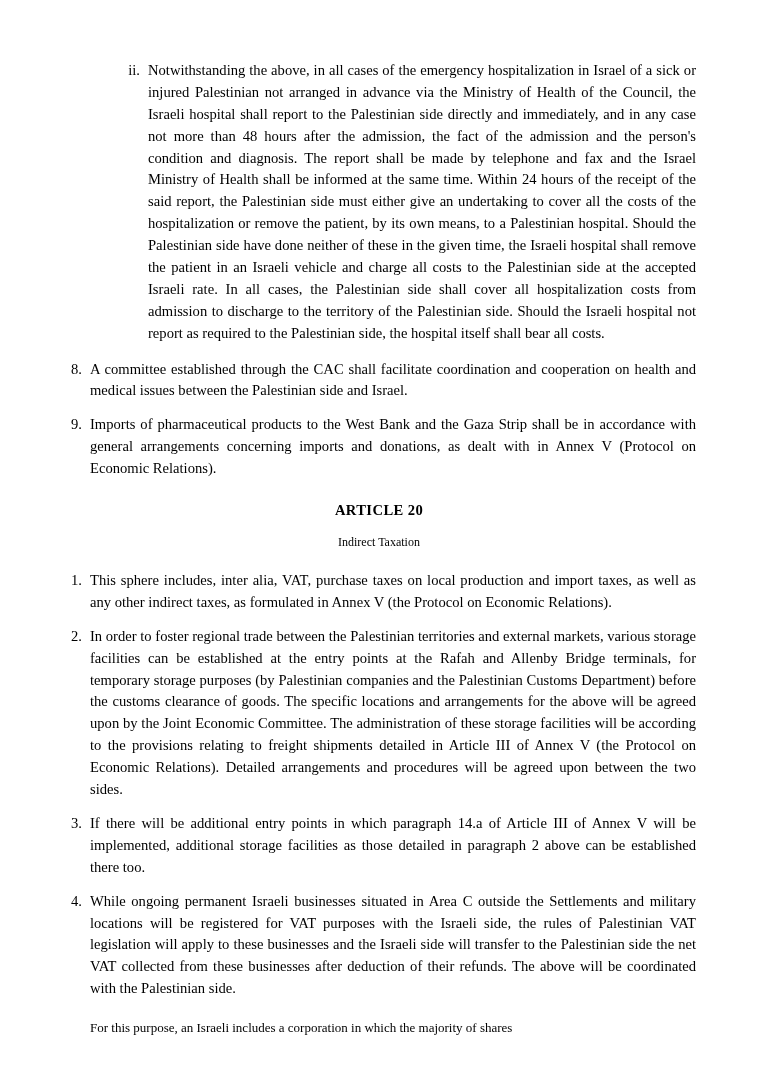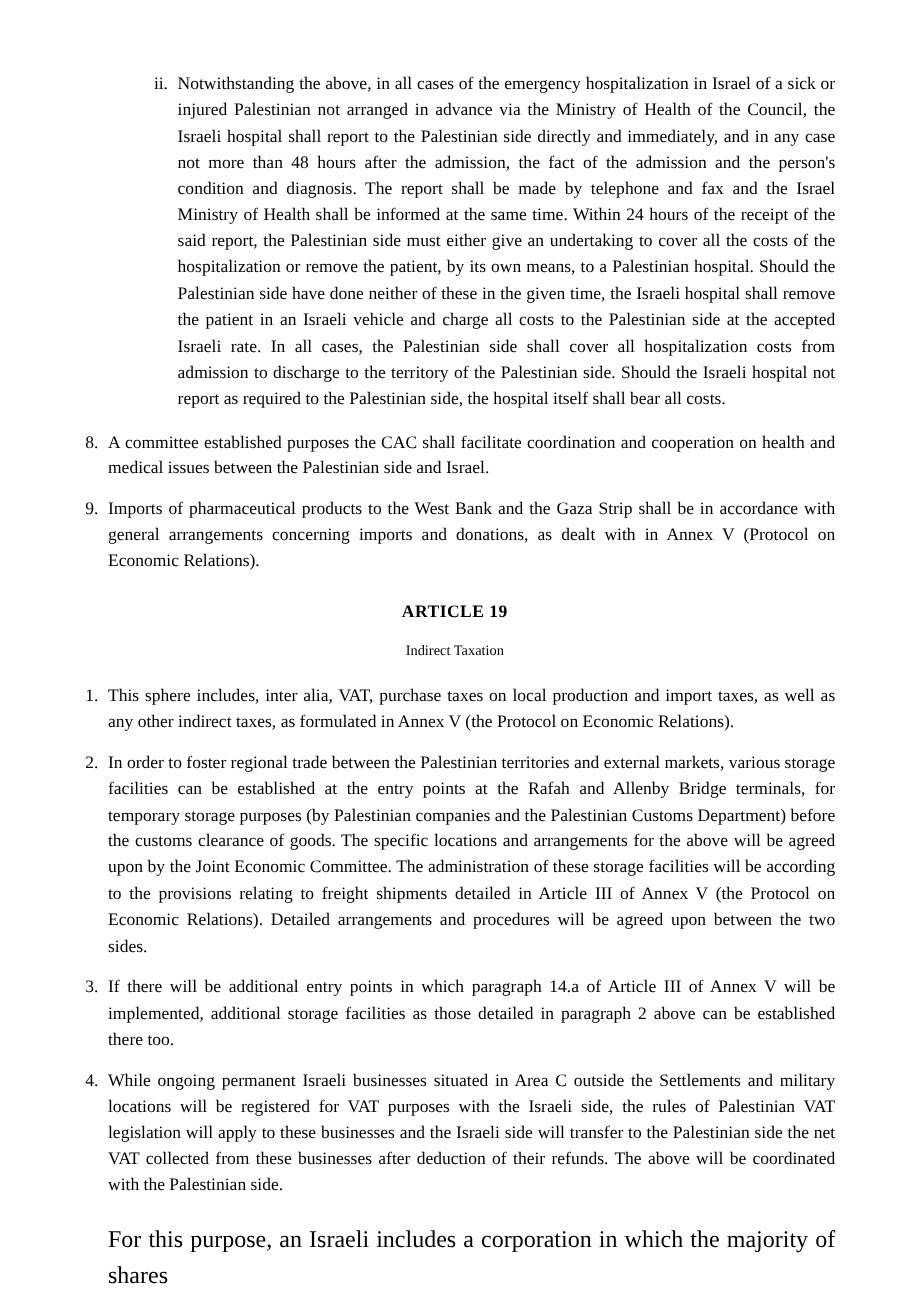--- a/index.html
+++ b/index.html
@@ -58,21 +58,21 @@
     letter-spacing: 0.4px;
     margin-top: 22px;
     margin-bottom: 16px;
   }
   .article-sub {
     text-align: center;
     font-size: 12px;
     margin-bottom: 20px;
   }
   .plain-indent {
-    font-size: 20px;
+    font-size: 13px;
     line-height: 1.5;
     text-align: justify;
     margin-left: 28px;
     margin-top: 18px;
   }
   .page-number {
     position: absolute;
     left: 0;
     right: 0;
     bottom: 34px;
@@ -85,29 +85,29 @@
 
 <div class="page">
 
   <div class="para sub-roman">
     <span class="marker">ii.</span>
     <span class="ptext">Notwithstanding the above, in all cases of the emergency hospitalization in Israel of  a sick or injured Palestinian not arranged in advance via the Ministry of  Health of the Council, the Israeli hospital shall report to the Palestinian side directly and immediately, and in any case not more than 48 hours after the admission, the  fact  of the admission and the person's condition and diagnosis. The report shall be made by telephone and fax and the Israel Ministry of Health shall be informed at the same time. Within 24 hours of the receipt of the said  report, the Palestinian side must either give an undertaking to cover all the costs of the hospitalization or remove the patient, by its own means, to a Palestinian hospital. Should the Palestinian side have done neither of these in the  given time, the Israeli hospital shall remove the patient in an Israeli vehicle and charge all costs to the  Palestinian side at the accepted Israeli rate. In all cases,  the  Palestinian side shall cover all hospitalization costs from admission to discharge to  the territory of the Palestinian side. Should the Israeli hospital not report as required to  the Palestinian side, the hospital itself shall bear all costs.</span>
   </div>
 
   <div class="para num-item">
     <span class="marker">8.</span>
-    <span class="ptext">A committee established purposes the CAC shall facilitate coordination and cooperation on health and medical issues between the Palestinian side and Israel.</span>
+    <span class="ptext">A committee established through the CAC shall facilitate coordination and cooperation on health and medical issues between the Palestinian side and Israel.</span>
   </div>
 
   <div class="para num-item">
     <span class="marker">9.</span>
     <span class="ptext">Imports of pharmaceutical products to  the West Bank and the Gaza Strip shall be in accordance with general arrangements concerning imports and donations, as dealt with in Annex V (Protocol on Economic Relations).</span>
   </div>
 
-  <div class="article-head">ARTICLE 19</div>
+  <div class="article-head">ARTICLE 20</div>
   <div class="article-sub">Indirect Taxation</div>
 
   <div class="para num-item">
     <span class="marker">1.</span>
     <span class="ptext">This sphere includes,  inter alia, VAT, purchase taxes on local production and import taxes,  as  well  as   any other indirect taxes, as formulated in Annex V (the Protocol on Economic Relations).</span>
   </div>
 
   <div class="para num-item">
     <span class="marker">2.</span>
     <span class="ptext">In  order to foster regional trade between the Palestinian territories and external markets,  various storage facilities  can  be established at the entry points at the Rafah and  Allenby  Bridge  terminals,  for  temporary  storage purposes (by Palestinian companies and  the  Palestinian Customs Department) before the customs clearance of goods.  The  specific  locations and arrangements for the above will be agreed upon by the  Joint Economic Committee.  The administration of these storage facilities will be according to the  provisions relating to freight shipments detailed in Article III of Annex  V  (the  Protocol  on  Economic  Relations).  Detailed  arrangements  and procedures will be agreed upon between the two sides.</span>

